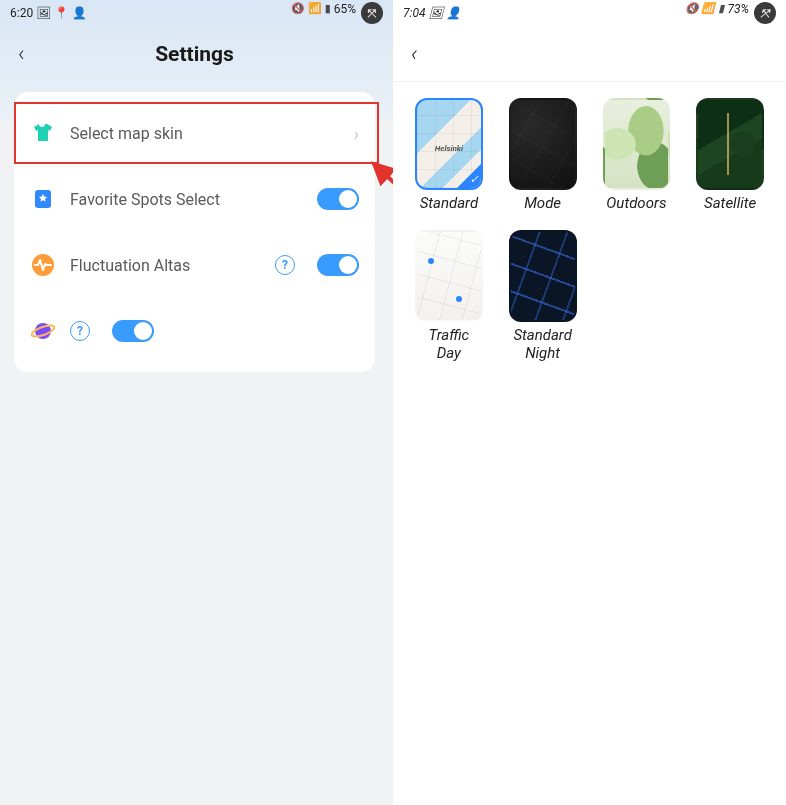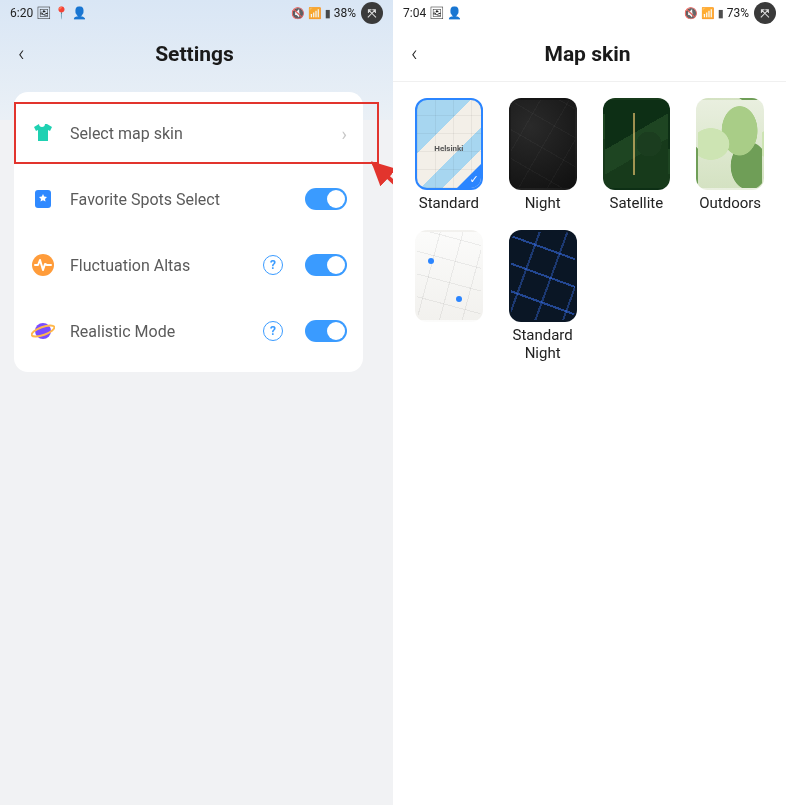--- a/index.html
+++ b/index.html
@@ -15,33 +15,34 @@
     width: 50%;
     height: 100%;
     position: relative;
     background: #fff;
   }
   .phone.left {
     background: linear-gradient(180deg, #d9e6f5 0%, #eaf0f6 120px, #f1f2f4 120px, #f1f2f4 100%);
   }
   .phone.right {
     background: #ffffff;
+    font-style: italic;
   }
 
   
   .status-bar {
     height: 26px;
     display: flex;
     align-items: center;
     justify-content: space-between;
     padding: 0 10px;
     font-size: 12px;
     color: #222;
   }
-  .status-left, .status-right { display: flex; align-items: center; gap: 3px; }
+  .status-left, .status-right { display: flex; align-items: flex-start; gap: 3px; }
   .status-right .ico { font-size: 11px; opacity: .8;}
   .translate-badge {
     width: 22px; height: 22px; border-radius: 50%; background: #3a3a3a;
     display: flex; align-items: center; justify-content: center;
     color: #ddd; font-size: 11px; font-weight: bold;
     margin-left: 2px;
   }
 
   
   .header {
@@ -61,21 +62,21 @@
     text-align: center;
     font-size: 21px;
     font-weight: 700;
     color: #1a1a1a;
     pointer-events: none;
   }
   .phone.right .header { border-bottom: 1px solid #f0f0f0; }
 
   
   .settings-card {
-    margin: 10px 30px 0 14px;
+    margin: 10px 18px 0 14px;
     background: #fff;
     border-radius: 14px;
     padding: 8px 0;
   }
   .row {
     display: flex;
     align-items: center;
     padding: 20px 16px;
     gap: 14px;
     position: relative;
@@ -233,21 +234,21 @@
     <div class="status-left">
       <span>6:20</span>
       <span class="ico">🖼</span>
       <span class="ico" style="color:#2f89ff">📍</span>
       <span class="ico" style="color:#ff9c3a">👤</span>
     </div>
     <div class="status-right">
       <span class="ico">🔇</span>
       <span class="ico">📶</span>
       <span class="ico">▮</span>
-      <span>38%</span>
+      <span>65%</span>
       <span class="translate-badge">⤧</span>
     </div>
   </div>
 
   <div class="header">
     <span class="header-back">‹</span>
     <span class="header-title">Settings</span>
   </div>
 
   <div class="settings-card">
@@ -285,21 +286,20 @@
       <span class="toggle"></span>
     </div>
 
     <div class="row">
       <span class="icon-wrap ico-planet">
         <svg width="24" height="24" viewBox="0 0 24 24">
             <circle cx="12" cy="12" r="8" fill="currentColor"></circle>
             <ellipse cx="12" cy="12" rx="12" ry="4" fill="none" stroke="#ffb84d" stroke-width="2" transform="rotate(-20 12 12)"></ellipse>
           </svg>
       </span>
-      <span class="row-label">Realistic Mode</span>
       <span class="help">?</span>
       <span class="toggle"></span>
     </div>
 
   </div>
 
   <div class="highlight-box"></div>
 
 </div>
 
@@ -324,49 +324,49 @@
       <span class="ico">🔇</span>
       <span class="ico">📶</span>
       <span class="ico">▮</span>
       <span>73%</span>
       <span class="translate-badge">⤧</span>
     </div>
   </div>
 
   <div class="header">
     <span class="header-back">‹</span>
-    <span class="header-title">Map skin</span>
   </div>
 
   <div class="skin-grid">
 
     <div class="skin-tile">
       <div class="skin-thumb thumb-standard selected">
         <span class="corner"></span>
       </div>
       <div class="skin-label">Standard</div>
     </div>
 
     <div class="skin-tile">
       <div class="skin-thumb thumb-dark"></div>
-      <div class="skin-label">Night</div>
+      <div class="skin-label">Mode</div>
+    </div>
+
+    <div class="skin-tile">
+      <div class="skin-thumb thumb-outdoors"></div>
+      <div class="skin-label">Outdoors</div>
     </div>
 
     <div class="skin-tile">
       <div class="skin-thumb thumb-satellite"></div>
       <div class="skin-label">Satellite</div>
     </div>
 
     <div class="skin-tile">
-      <div class="skin-thumb thumb-outdoors"></div>
-      <div class="skin-label">Outdoors</div>
-    </div>
-
-    <div class="skin-tile">
       <div class="skin-thumb thumb-trafficday"></div>
+      <div class="skin-label">Traffic Day</div>
     </div>
 
     <div class="skin-tile">
       <div class="skin-thumb thumb-trafficnight"></div>
       <div class="skin-label">Standard Night</div>
     </div>
 
   </div>
 </div>
 

